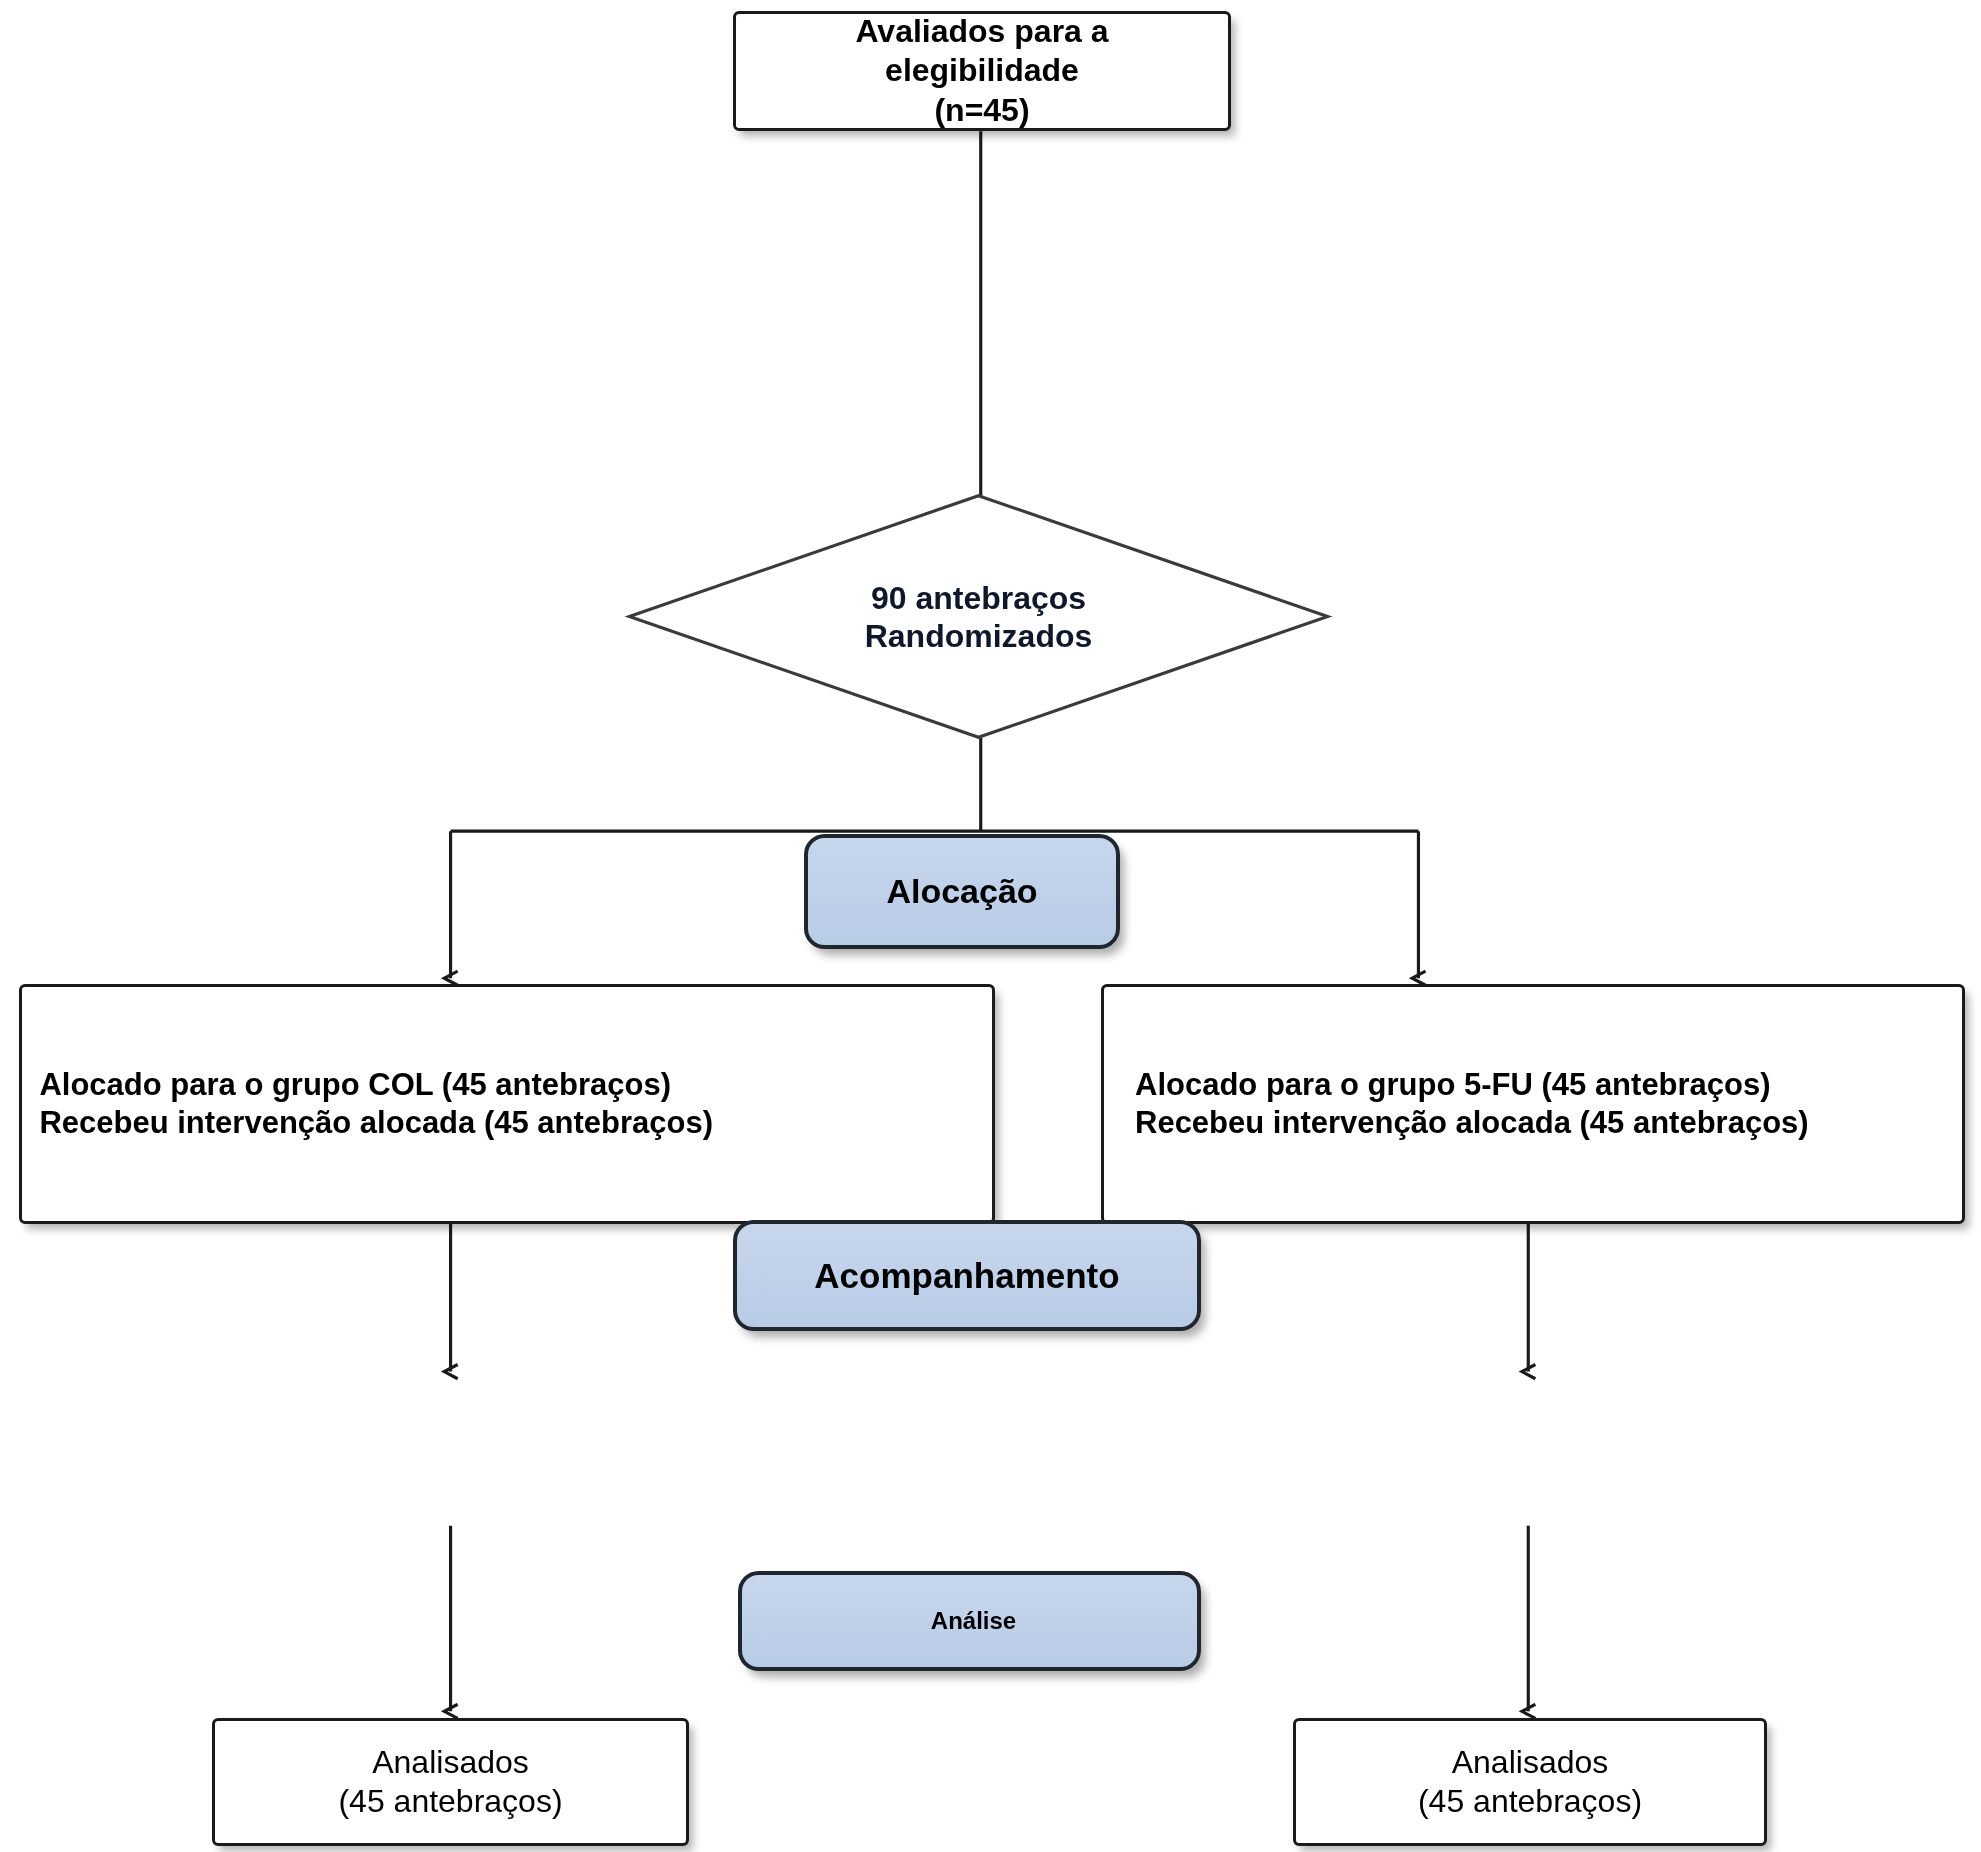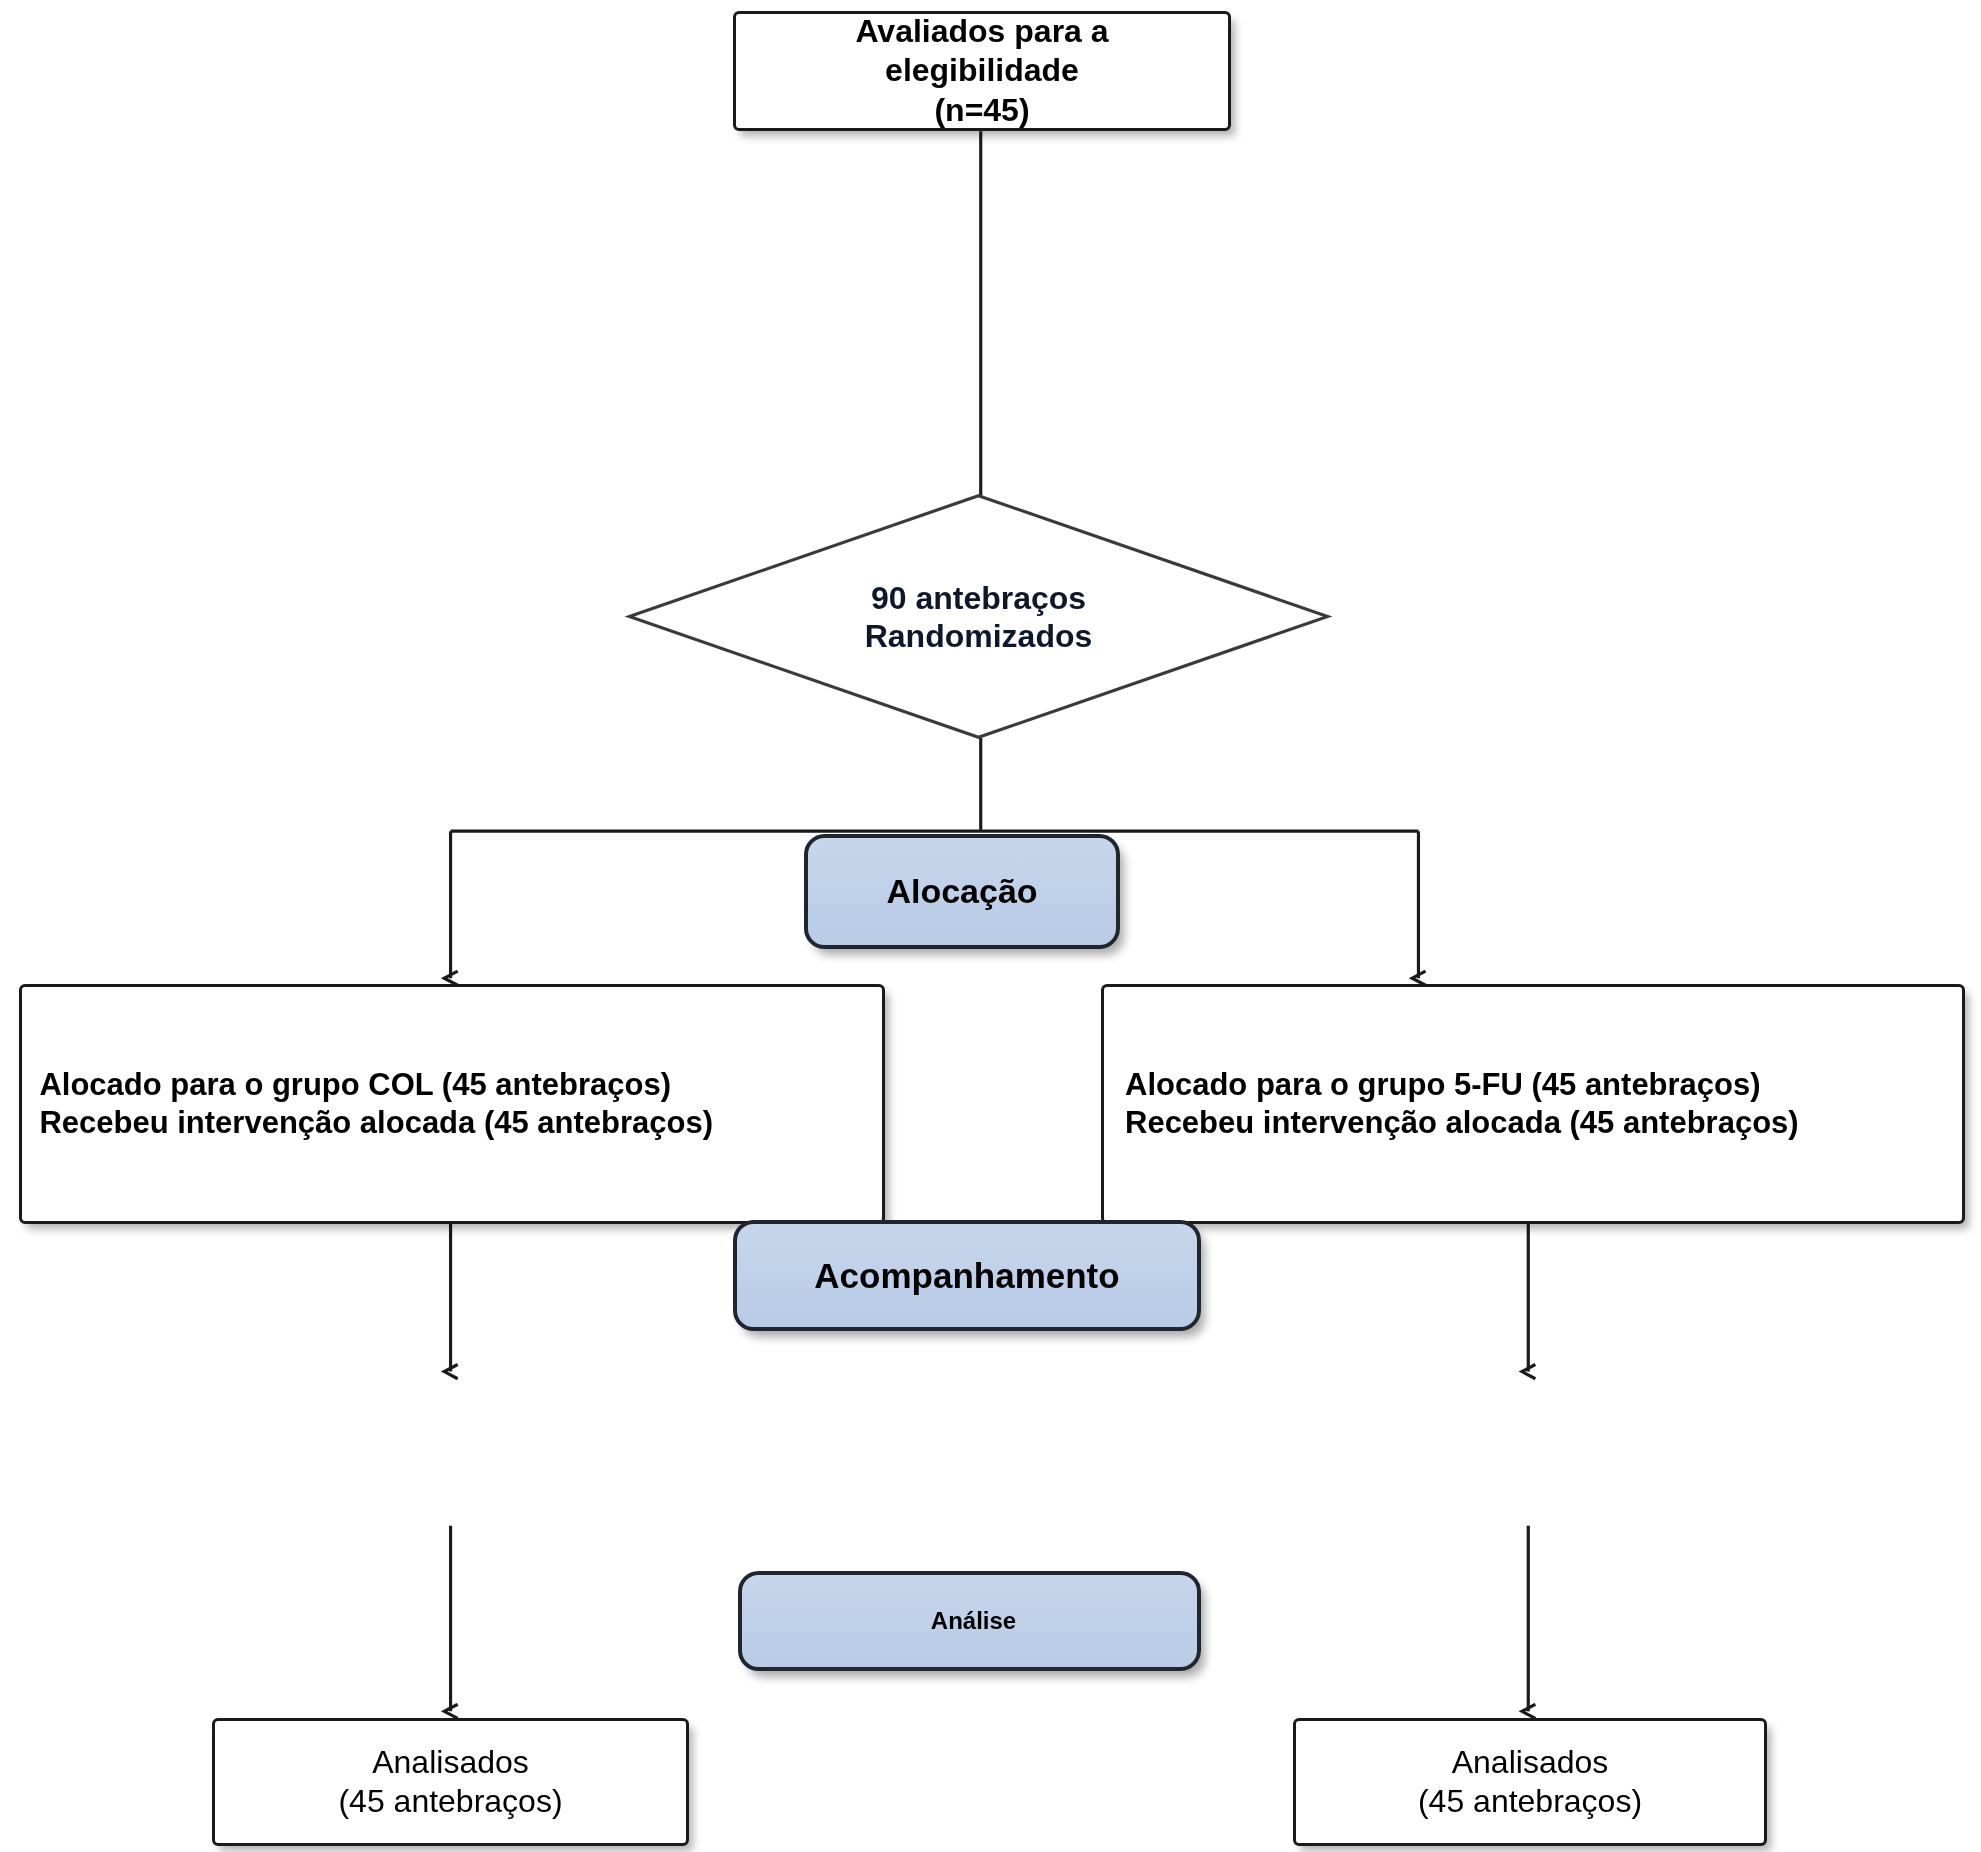--- a/index.html
+++ b/index.html
@@ -125,28 +125,28 @@
       <polygon points="445,3 887,156 445,309 3,156" fill="#ffffff" stroke="#3a3a3a" stroke-width="4"></polygon>
     </svg>
     <div class="diamond-label" style="font-size:32px;">90 antebraços
 Randomizados</div>
   </div>
 
   <div class="stage" style="left:804px; top:834px; width:316px; height:115px; font-size:34px;">
     <span>Alocação</span>
   </div>
 
-  <div class="node bold" style="left:19px; top:984px; width:866px; height:240px;
+  <div class="node bold" style="left:19px; top:984px; width:976px; height:240px;
               justify-content:flex-start; text-align:left; padding-left:17.4px; font-size:31px;">
     <span class="txt">Alocado para o grupo COL (45 antebraços)
 Recebeu intervenção alocada (45 antebraços)</span>
   </div>
 
   <div class="node bold" style="left:1101px; top:984px; width:864px; height:240px;
-              justify-content:flex-start; text-align:left; padding-left:21px; font-size:31px;">
+              justify-content:flex-start; text-align:left; padding-left:31px; font-size:31px;">
     <span class="txt">Alocado para o grupo 5-FU (45 antebraços)
 Recebeu intervenção alocada (45 antebraços)</span>
   </div>
 
   <div class="stage" style="left:733px; top:1220px; width:468px; height:111px; font-size:35px;">
     <span>Acompanhamento</span>
   </div>
 
 
   <div class="stage" style="left:738px; top:1571px; width:463px; height:100px; font-size:24px;padding-left:8px;">

